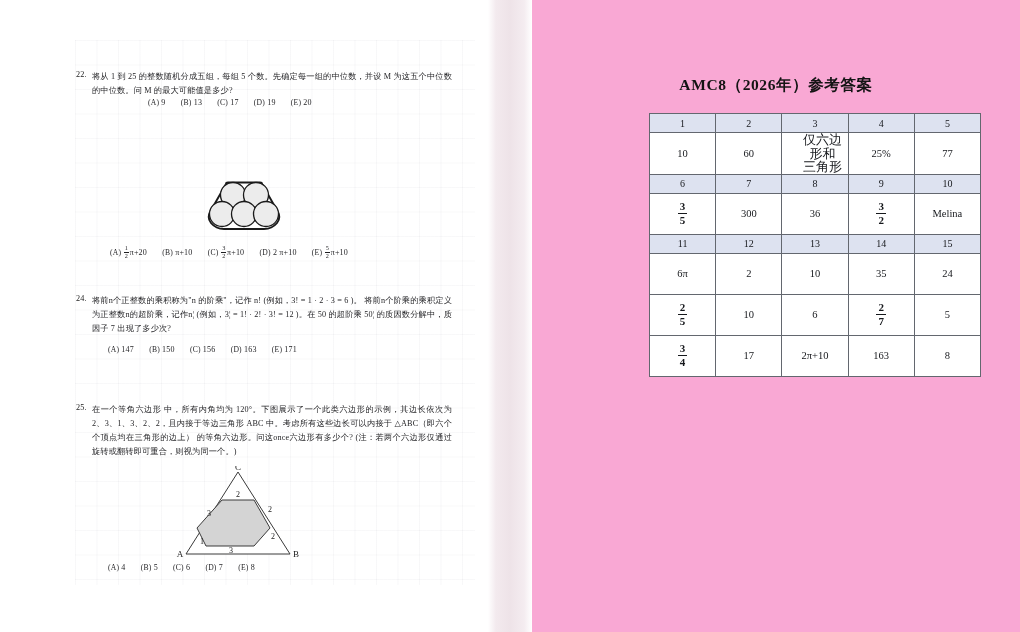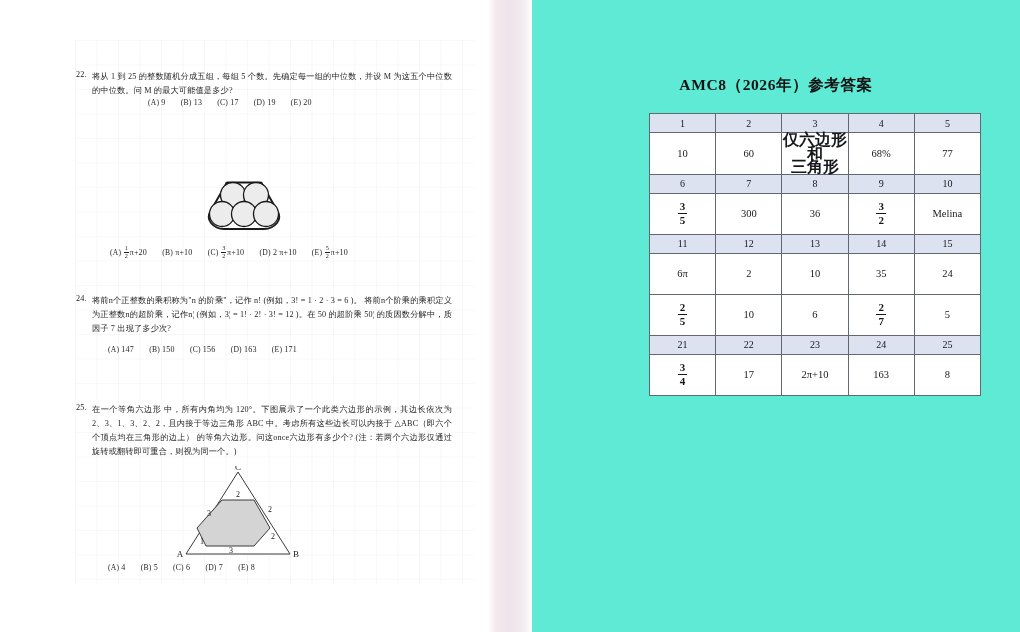--- a/index.html
+++ b/index.html
@@ -121,21 +121,21 @@
       #f3eaee 18%,
       #eee3e8 50%,
       #f4ecf0 82%,
       #ffffff 100%);
   }
 
   
   .page-right {
     width: 488px;
     height: 632px;
-    background: #5eead4;
+    background: #f9a8d4;
     position: relative;
     box-sizing: border-box;
   }
   .answer-title {
     position: absolute;
     top: 75px;
     left: 0;
     width: 488px;
     text-align: center;
     font-size: 15.5px;
@@ -165,24 +165,25 @@
     font-size: 10px;
   }
   .answer-table td.val {
     background: #ffffff;
     height: 40px;
     font-size: 10.5px;
     line-height: 13px;
   }
   .answer-table td.val .cjk {
     font-family: "DejaVu Sans", "Liberation Sans", sans-serif;
-    font-size: 16px;
-    font-weight: bold;
+    font-size: 13px;
+    font-weight: normal;
     line-height: 13.5px;
     display: block;
+    margin-left: 15px;
   }
   .tfrac {
     display: inline-block;
     text-align: center;
     font-size: 11px;
     line-height: 1.12;
     font-weight: bold;
   }
   .tfrac .num { display: block; padding: 0 2px; }
   .tfrac .den { display: block; border-top: 1.2px solid #16181c; padding: 0 2px; }
@@ -285,21 +286,21 @@
           <td class="hdr">3</td>
           <td class="hdr">4</td>
           <td class="hdr">5</td>
         </tr>
         <tr>
           <td class="val">10</td>
           <td class="val">60</td>
           <td class="val">
               <span class="cjk" id="cell-0-2">仅六边形和<br>三角形</span>
             </td>
-          <td class="val">68%</td>
+          <td class="val">25%</td>
           <td class="val">77</td>
         </tr>
 
         <tr>
           <td class="hdr">6</td>
           <td class="hdr">7</td>
           <td class="hdr">8</td>
           <td class="hdr">9</td>
           <td class="hdr">10</td>
         </tr>
@@ -328,27 +329,20 @@
 
         <tr>
           <td class="val"><span class="tfrac"><span class="num">2</span><span class="den">5</span></span></td>
           <td class="val">10</td>
           <td class="val">6</td>
           <td class="val"><span class="tfrac"><span class="num">2</span><span class="den">7</span></span></td>
           <td class="val">5</td>
         </tr>
 
         <tr>
-          <td class="hdr">21</td>
-          <td class="hdr">22</td>
-          <td class="hdr">23</td>
-          <td class="hdr">24</td>
-          <td class="hdr">25</td>
-        </tr>
-        <tr>
           <td class="val"><span class="tfrac"><span class="num">3</span><span class="den">4</span></span></td>
           <td class="val">17</td>
           <td class="val">2π+10</td>
           <td class="val">163</td>
           <td class="val">8</td>
         </tr>
       </tbody>
     </table>
   </div>
 

